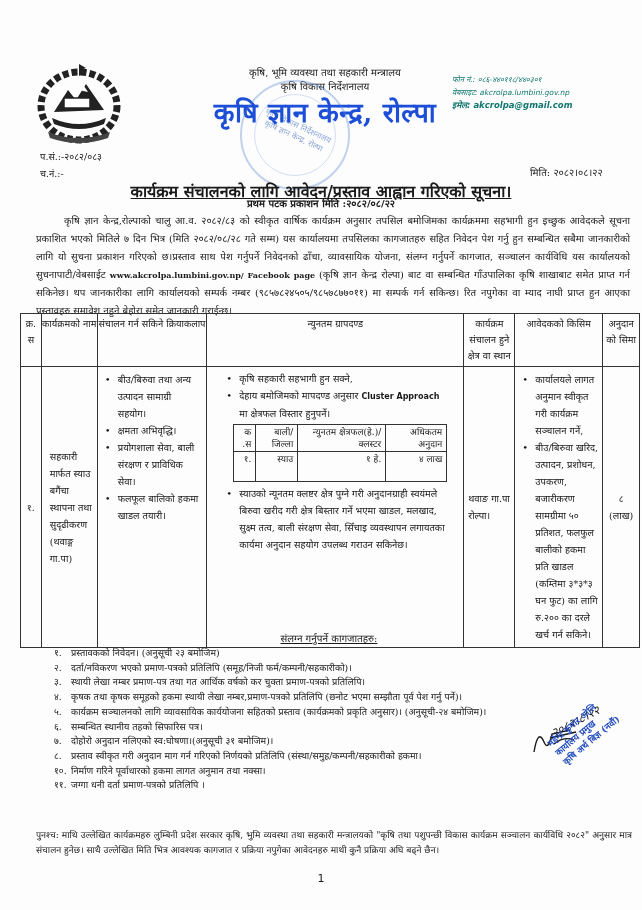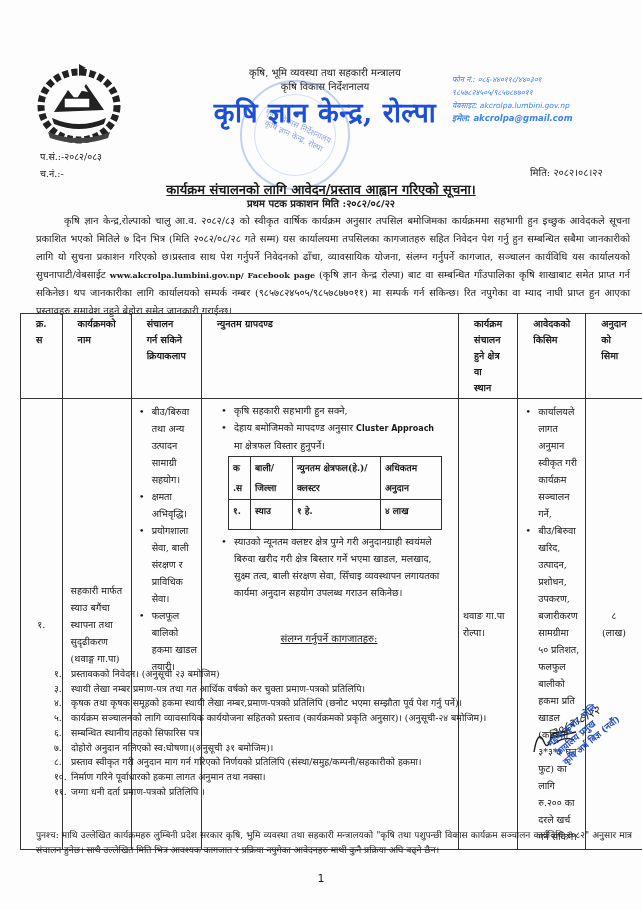--- a/index.html
+++ b/index.html
@@ -14,69 +14,69 @@
   .lh-line { font-size: 10px; line-height: 14px; color: #222; }
   .lh-title { font-size: 27px; line-height: 34px; font-weight: bold; color: #1d4ed8; margin-top: 2px; letter-spacing: 0.5px; }
   .office-stamp { position: absolute; left: 240px; top: 80px; width: 110px; height: 110px; border-radius: 50%;
     border: 2px solid rgba(80,130,210,0.35); }
   .office-stamp-inner { position: absolute; left: 12px; top: 12px; right: 12px; bottom: 12px; border-radius: 50%;
     border: 1px solid rgba(80,130,210,0.25); }
   .office-stamp-text { position: absolute; left: 14px; top: 38px; width: 80px; text-align: center; font-size: 8px;
     line-height: 11px; color: rgba(40,90,190,0.55); transform: rotate(25deg); }
 
   .contact { position: absolute; left: 452px; top: 73px; width: 185px; font-family: "DejaVu Sans", sans-serif;
-    font-style: italic; color: #3b82f6; }
+    font-style: italic; color: #0f766e; }
   .contact div { font-size: 7.5px; line-height: 13px; white-space: nowrap; }
   .contact .email { font-size: 8.5px; font-weight: bold; }
 
   .ref-no { position: absolute; left: 40px; top: 150px; font-size: 9.5px; }
   .ch-no { position: absolute; left: 40px; top: 167px; font-size: 9.5px; }
   .date-right { position: absolute; left: 530px; top: 165px; font-size: 10px; }
 
   
-  .notice-title { position: absolute; left: 0; width: 642px; top: 180px; text-align: center; font-size: 13px;
+  .notice-title { position: absolute; left: 0; width: 642px; top: 180px; text-align: center; font-size: 16px;
     font-weight: bold; }
   .notice-title span { text-decoration: underline; }
   .pub-date { position: absolute; left: 0; width: 642px; top: 196px; text-align: center; font-size: 10px; font-weight: bold; }
 
   .body-para { position: absolute; left: 36px; top: 212px; width: 594px; font-size: 9.8px; line-height: 18px;
     text-align: justify; text-indent: 28px; }
   .body-para .url { font-family: "DejaVu Serif", serif; font-weight: bold; font-size: 8px; }
 
   
   .main-table { position: absolute; left: 20px; top: 313px; width: 620px; border-collapse: collapse; font-size: 9.5px; }
   .main-table th, .main-table td { border: 1.3px solid #333; vertical-align: top; }
-  .main-table th { font-weight: bold; text-align: left; line-height: 16px; padding: 2px 15px; }
+  .main-table th { font-weight: normal; text-align: center; line-height: 16px; padding: 2px 0; }
   .main-table td { line-height: 17px; padding: 4px 4px; }
   .col-sn { width: 22px; }
   .col-name { width: 58px; }
   .col-act { width: 126px; }
   .col-crit { width: 232px; }
   .col-area { width: 58px; }
   .col-type { width: 96px; }
   .col-amt { width: 38px; }
 
   .td-sn { vertical-align: middle !important; text-align: center; }
   .td-name { vertical-align: middle !important; padding-left: 8px !important; }
   .td-area { vertical-align: middle !important; }
   .td-amt { vertical-align: middle !important; text-align: center; }
 
   ul.bullets { list-style: none; }
   ul.bullets li { position: relative; padding-left: 16px; }
   ul.bullets li::before { content: "•"; position: absolute; left: 3px; top: 0; font-size: 10px; }
 
   .inner-table { border-collapse: collapse; margin: 2px 0 3px 10px; width: 214px; font-size: 9px; }
-  .inner-table td, .inner-table th { border: 1px solid #333; line-height: 20px; padding: 1px 4px; text-align: left; font-weight: bold; }
+  .inner-table td, .inner-table th { border: 1px solid #333; line-height: 12px; padding: 1px 4px; text-align: right; font-weight: normal; }
   .inner-table td.row-h { height: 30px; }
   .en { font-family: "DejaVu Sans", sans-serif; font-size: 8px; font-weight: bold; }
 
   
   .att-title { position: absolute; left: 8px; width: 642px; top: 631px; text-align: center; font-size: 10px; }
   .att-title span { text-decoration: underline; }
-  .att-list { position: absolute; left: 54px; top: 667px; width: 560px; font-size: 9.3px; list-style: none; }
+  .att-list { position: absolute; left: 54px; top: 646px; width: 560px; font-size: 9.3px; list-style: none; }
   .att-list li { line-height: 14.7px; white-space: nowrap; }
   .att-list .num { display: inline-block; width: 17px; }
 
   .ps { position: absolute; left: 36px; top: 828px; width: 596px; font-size: 9px; line-height: 15px; text-align: justify; }
 
   .page-num { position: absolute; left: 0; width: 642px; top: 872px; text-align: center; font-family: "DejaVu Sans", sans-serif; font-size: 11px; }
 
   
   .signature { position: absolute; left: 530px; top: 722px; width: 70px; height: 36px; }
   .sig-date { position: absolute; left: 548px; top: 726px; font-size: 12px; font-style: italic; color: #1d1d1d;
@@ -106,21 +106,20 @@
     <div class="lh-title">कृषि ज्ञान केन्द्र, रोल्पा</div>
   </div>
 
   <div class="office-stamp">
     <div class="office-stamp-inner"></div>
     <div class="office-stamp-text">कृषि विकास निर्देशनालय कृषि ज्ञान केन्द्र, रोल्पा</div>
   </div>
 
   <div class="contact">
     <div>फोन नं.: ०८६-४४०११८/४४०३०१</div>
-    <div>९८५७८२४५०५/९८५७८७७०११</div>
     <div>वेबसाइट: akcrolpa.lumbini.gov.np</div>
     <div class="email">इमेल: akcrolpa@gmail.com</div>
   </div>
 
   <div class="ref-no">प.सं.:-२०८२/०८३</div>
   <div class="ch-no">च.नं.:-</div>
   <div class="date-right">मिति: २०८२।०८।२२</div>
 
   <div class="notice-title"><span>कार्यक्रम संचालनको लागि आवेदन/प्रस्ताव आह्वान गरिएको सूचना।</span></div>
   <div class="pub-date">प्रथम पटक प्रकाशन मिति :२०८२/०८/२२</div>
@@ -187,20 +186,21 @@
           <div>८</div>
           <div>(लाख)</div>
         </td>
       </tr>
     </tbody>
   </table>
 
   <div class="att-title"><span>संलग्न गर्नुपर्ने कागजातहरु:</span></div>
   <ol class="att-list">
     <li><span class="num">१.</span><span>प्रस्तावकको निवेदन। (अनुसूची २३ बमोजिम)</span></li>
+    <li><span class="num">२.</span><span>दर्ता/नविकरण भएको प्रमाण-पत्रको प्रतिलिपि (समूह/निजी फर्म/कम्पनी/सहकारीको)।</span></li>
     <li><span class="num">३.</span><span>स्थायी लेखा नम्बर प्रमाण-पत्र तथा गत आर्थिक वर्षको कर चुक्ता प्रमाण-पत्रको प्रतिलिपि।</span></li>
     <li><span class="num">४.</span><span>कृषक तथा कृषक समूहको हकमा स्थायी लेखा नम्बर,प्रमाण-पत्रको प्रतिलिपि (छनोट भएमा सम्झौता पूर्व पेश गर्नु पर्ने)।</span></li>
     <li><span class="num">५.</span><span>कार्यक्रम सञ्चालनको लागि व्यावसायिक कार्ययोजना सहितको प्रस्ताव (कार्यक्रमको प्रकृति अनुसार)। (अनुसूची-२४ बमोजिम)।</span></li>
     <li><span class="num">६.</span><span>सम्बन्धित स्थानीय तहको सिफारिस पत्र।</span></li>
     <li><span class="num">७.</span><span>दोहोरो अनुदान नलिएको स्व:घोषणा।(अनुसूची ३१ बमोजिम)।</span></li>
     <li><span class="num">८.</span><span>प्रस्ताव स्वीकृत गरी अनुदान माग गर्न गरिएको निर्णयको प्रतिलिपि (संस्था/समुह/कम्पनी/सहकारीको हकमा।</span></li>
     <li><span class="num">१०.</span><span>निर्माण गरिने पूर्वाधारको हकमा लागत अनुमान तथा नक्सा।</span></li>
     <li><span class="num">११.</span><span>जग्गा धनी दर्ता प्रमाण-पत्रको प्रतिलिपि ।</span></li>
   </ol>
 

